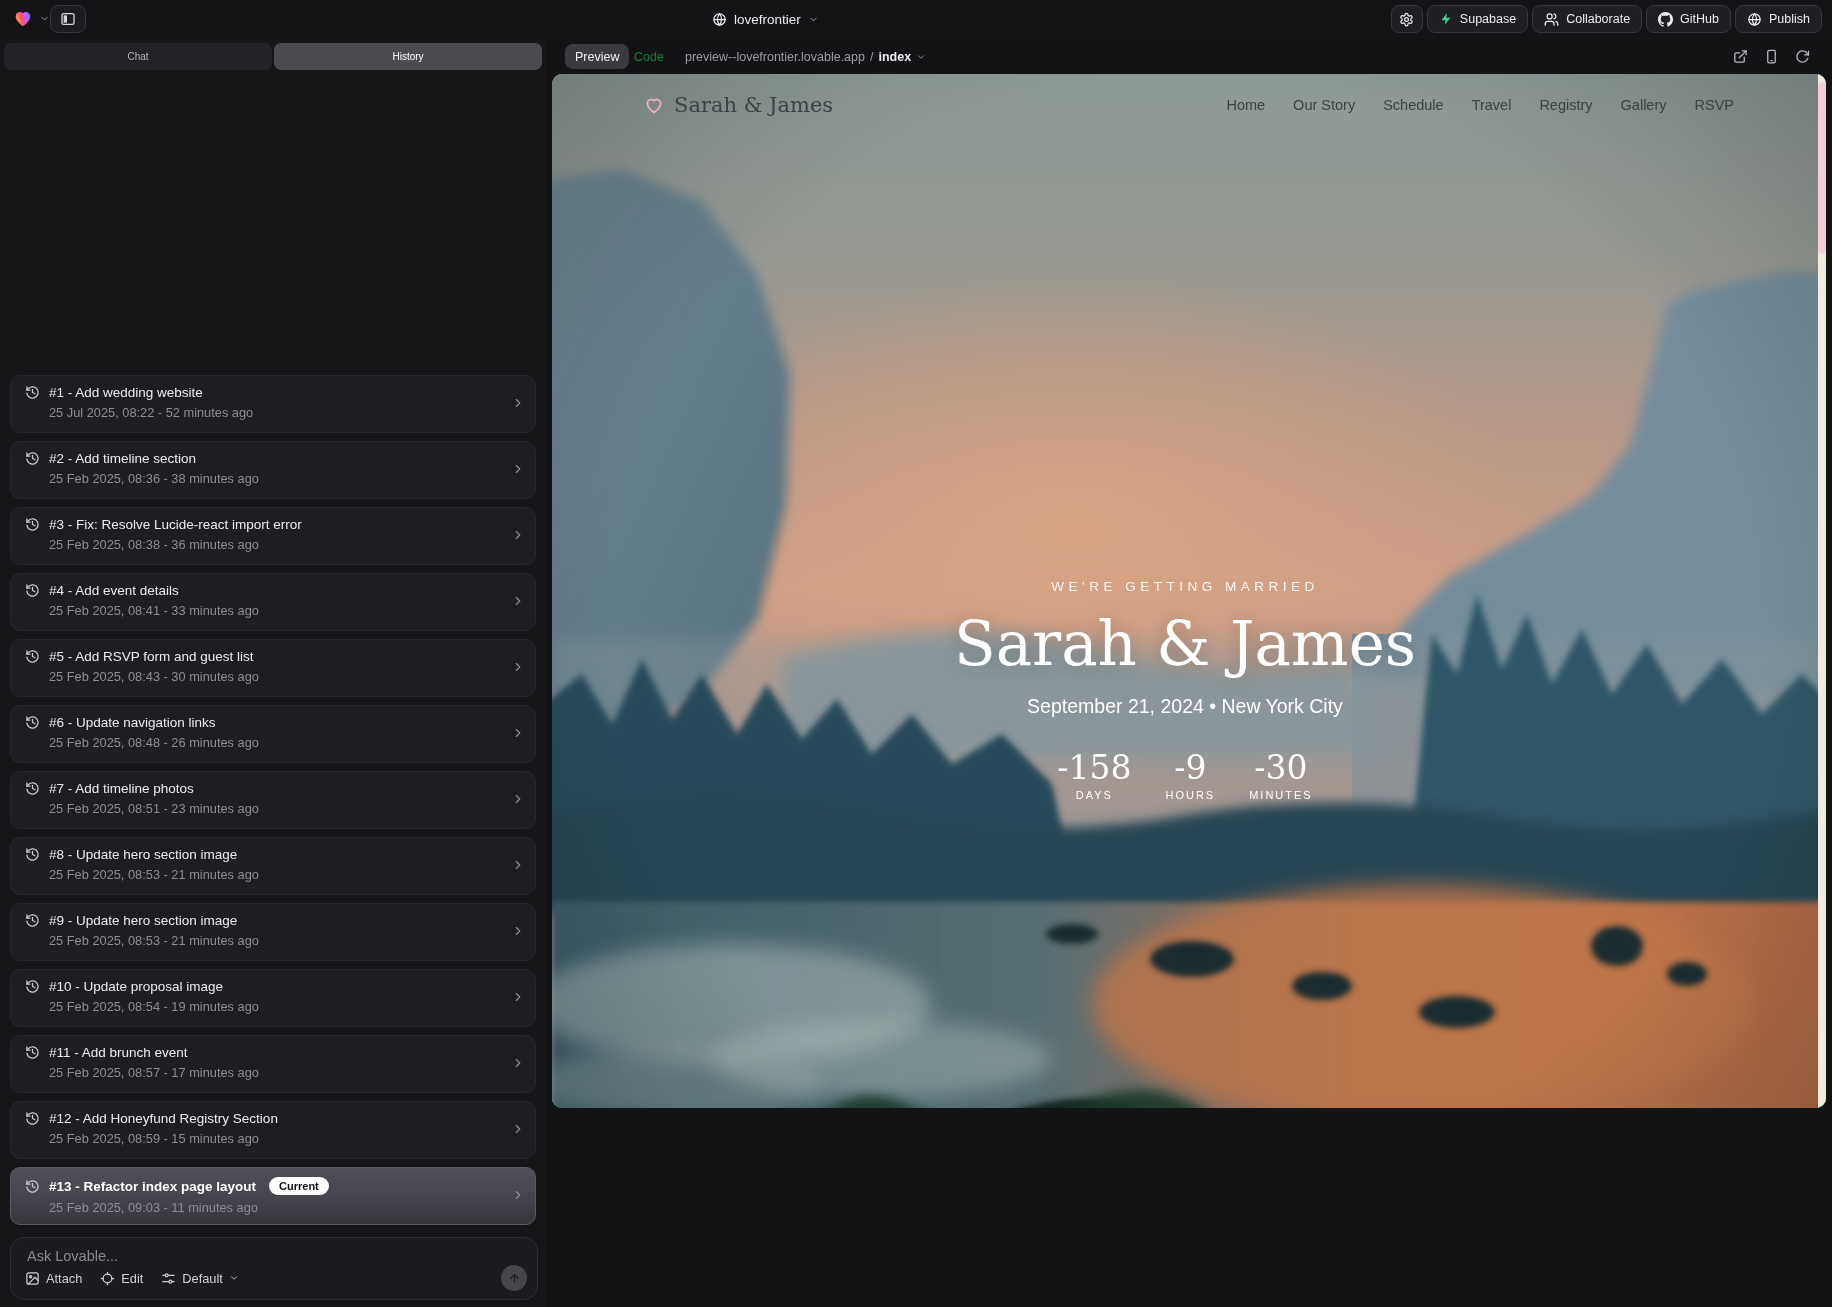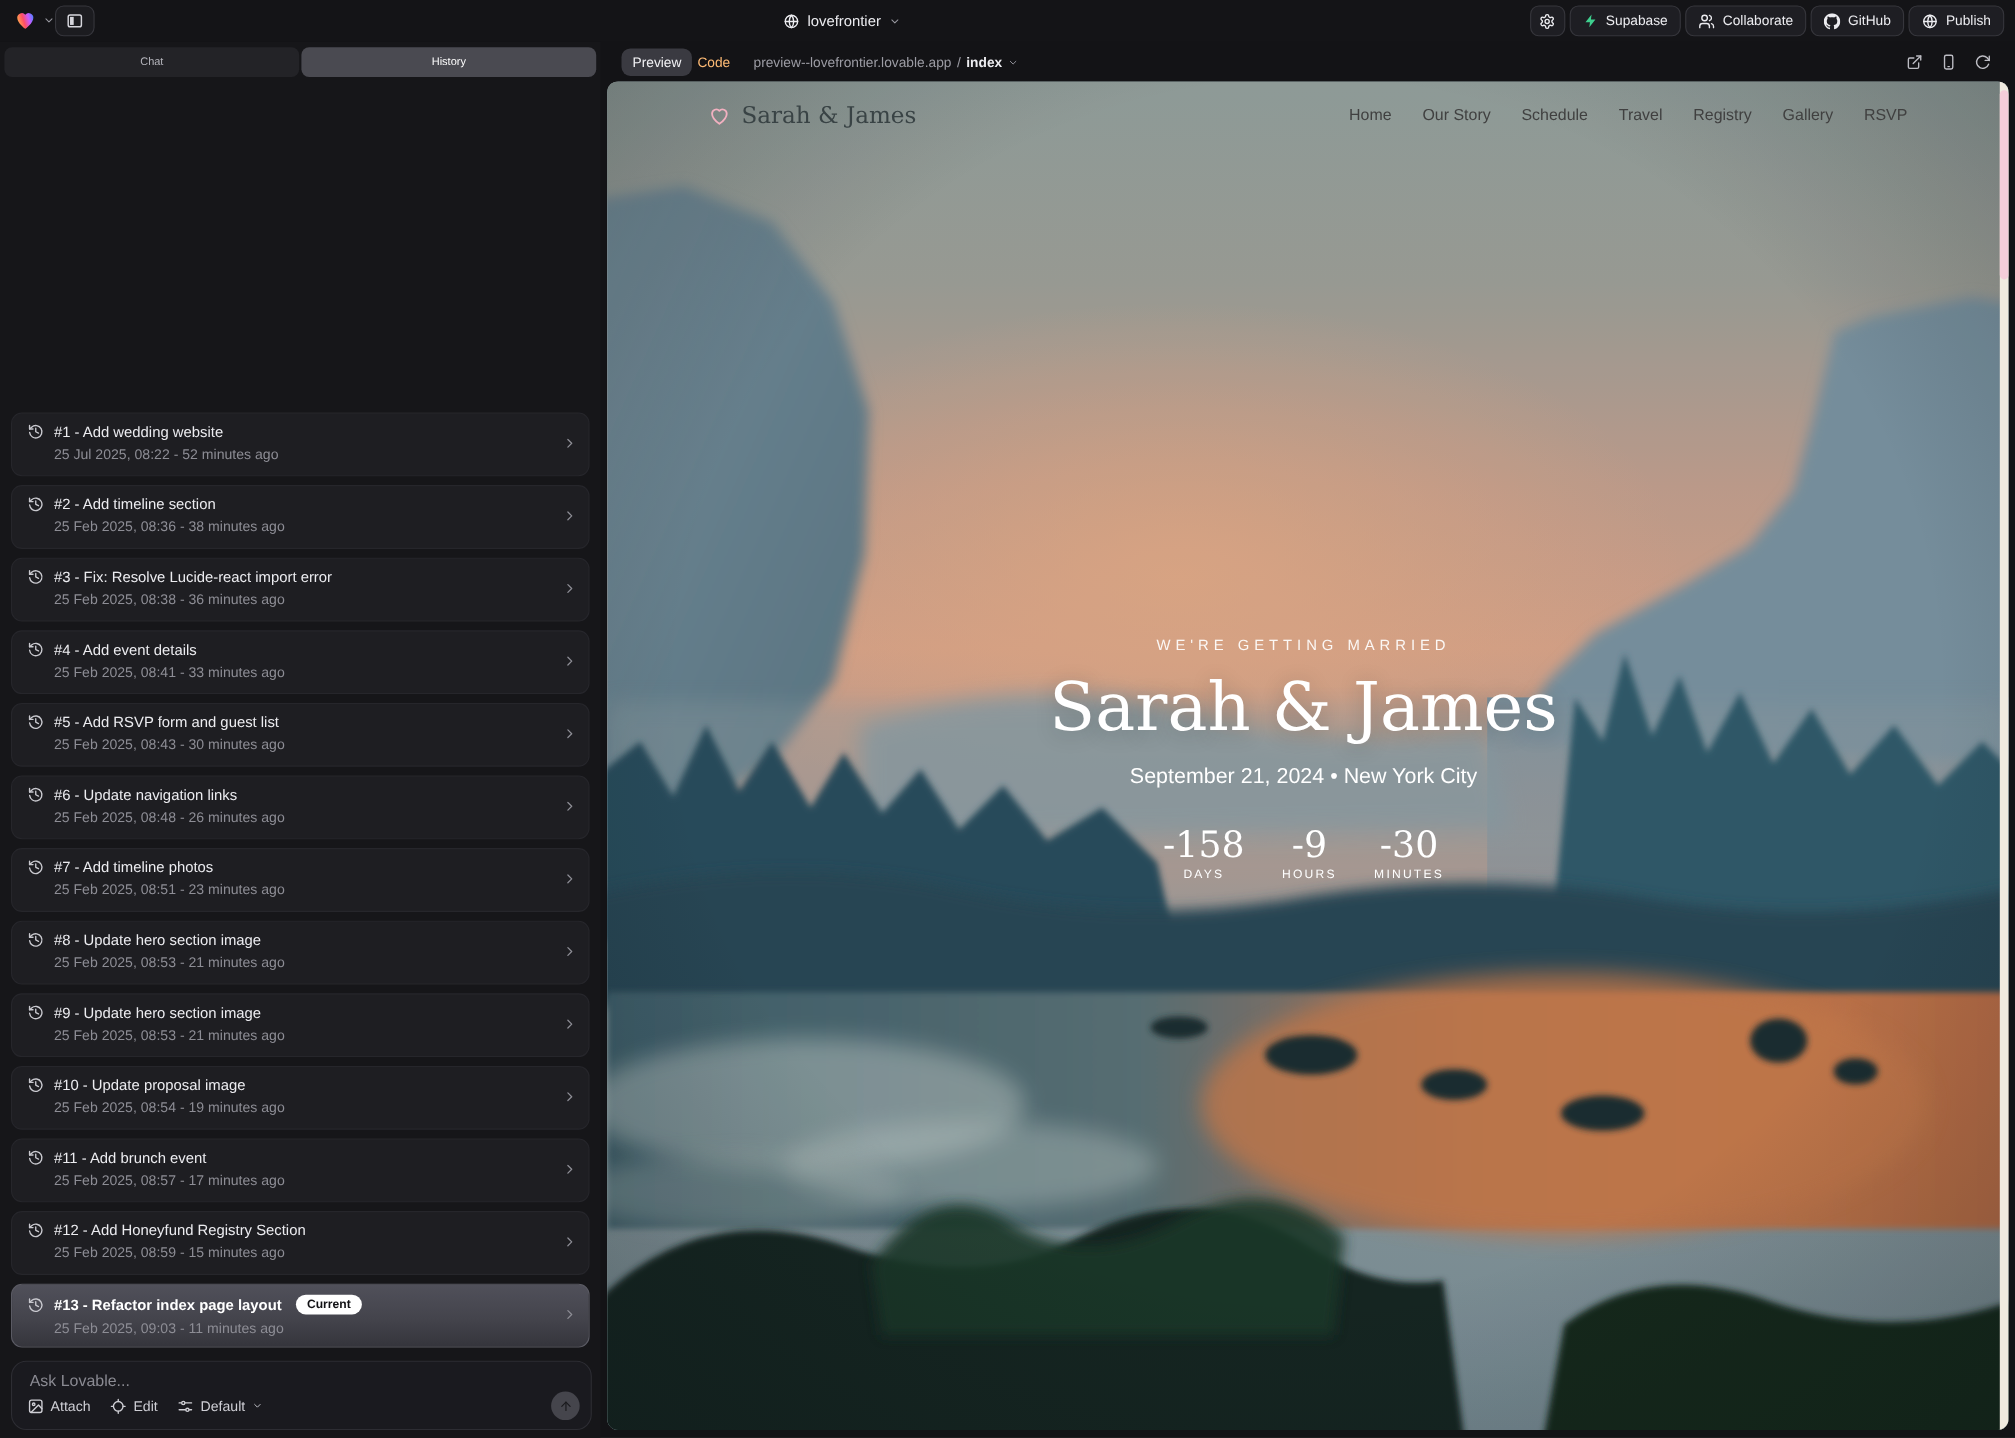--- a/index.html
+++ b/index.html
@@ -48,28 +48,28 @@
   .composer .row { position:absolute; left:14px; right:10px; bottom:8px; display:flex; align-items:center; gap:18px; }
   .c-btn { display:flex; align-items:center; gap:6px; font-size:12.8px; font-weight:500; color:#cfcfd5; cursor:pointer; }
   .send { margin-left:auto; width:26px; height:26px; border-radius:50%; background:#45454c; display:flex;
     align-items:center; justify-content:center; color:#1a1a1d; }
 
   
   .pv-bar { position:absolute; left:552px; top:38px; right:6px; height:36px; }
   .pv-pill { position:absolute; left:13px; top:6px; height:25px; padding:0 10px; background:#3a3a41; border-radius:8px;
     color:#f2f2f5; font-size:12.5px; font-weight:500; display:flex; align-items:center; }
   .pv-code { position:absolute; left:82px; top:6px; height:25px; display:flex; align-items:center;
-    color:#fdba74; font-size:12.5px; }
+    color:#15803d; font-size:12.5px; }
   .pv-url { position:absolute; left:133px; top:6px; height:25px; display:flex; align-items:center; gap:5px;
     font-size:12.5px; color:#9c9ca4; }
   .pv-url b { color:#ececf0; font-weight:600; }
   .pv-icons { position:absolute; right:16px; top:6px; height:25px; display:flex; align-items:center; gap:16px; color:#bcbcc3; }
 
   
-  .preview { position:absolute; left:552px; top:74px; width:1274px; height:1226px; border-radius:10px;
+  .preview { position:absolute; left:552px; top:74px; width:1274px; height:1034px; border-radius:10px;
     overflow:hidden; background:#8fa0a0; }
   .scene { position:absolute; inset:0; }
   .tint { position:absolute; inset:0; background:rgba(12,22,26,.08); }
 
   .site-header { position:absolute; left:0; top:0; right:8px; height:62px; display:flex; align-items:center;
     padding:0 84px 0 92px; }
   .site-logo { display:flex; align-items:center; gap:10px; color:#394345;
     font-family:"DejaVu Serif","Liberation Serif",serif; font-size:21px; }
   .site-logo .wheart { color:#f2b0c0; }
   .site-nav { margin-left:auto; display:flex; gap:28px; }

